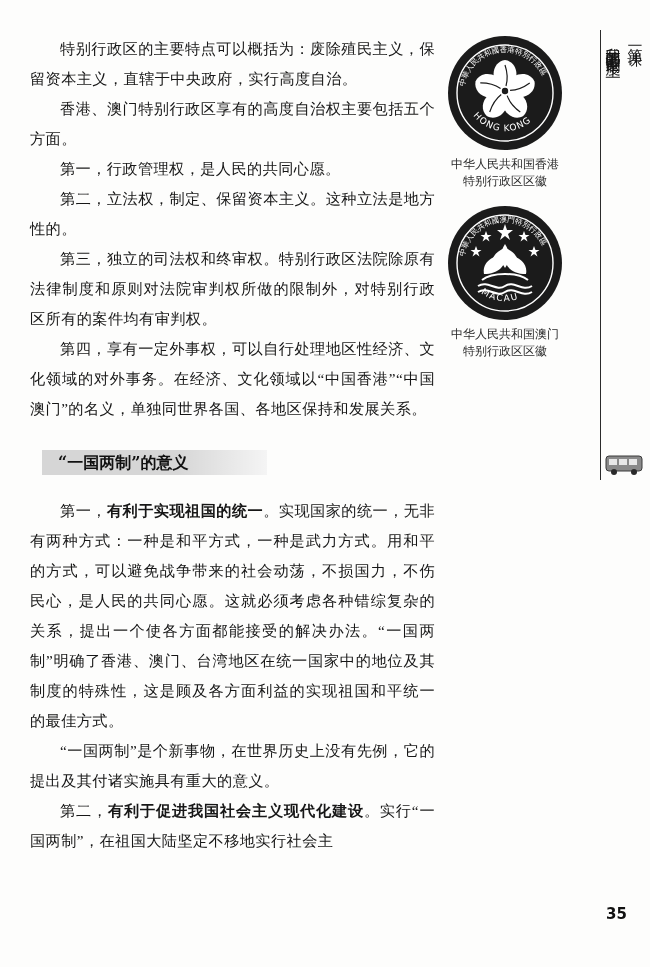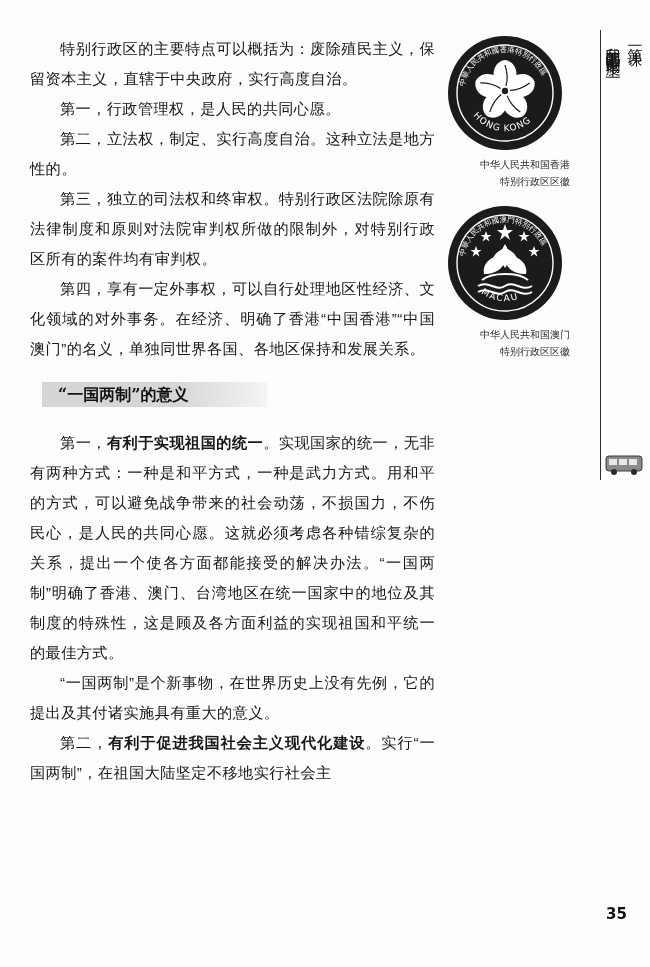--- a/index.html
+++ b/index.html
@@ -22,37 +22,37 @@
   }
 
   
   .textcol {
     position: absolute;
     left: 30px;
     top: 34px;
     width: 405px;
   }
   .para {
-    font-family: Liberation Sans, sans-serif;
+    font-family: Liberation Serif, serif;
     font-size: 15.2px;
     line-height: 30px;
     letter-spacing: 0.4px;
     text-align: justify;
     margin: 0 0 0 0;
     color: #171717;
   }
   .indent {
     text-indent: 30px;
   }
   .b { font-weight: bold; }
 
   
   .section-head {
     position: relative;
-    margin-top: 16px;
+    margin-top: 24px;
     margin-bottom: 18px;
     height: 30px;
   }
   .section-head .band {
     position: absolute;
     left: 12px;
     top: 2px;
     width: 225px;
     height: 25px;
     background: #d6d6d6;
@@ -79,25 +79,25 @@
   .figcol {
     position: absolute;
     left: 440px;
     top: 34px;
     width: 130px;
     text-align: center;
   }
   .figure { margin-bottom: 6px; }
   .figcaption {
     font-family: "DejaVu Serif", "Liberation Serif", serif;
-    font-size: 10px;
+    font-size: 12px;
     line-height: 17px;
     color: #2a2a2a;
     margin-top: 4px;
-    text-align: right;
+    text-align: center;
   }
 
   
   .emblem {
     width: 118px;
     height: 118px;
     margin: 0 auto;
     position: relative;
   }
   .emblem svg { display: block; }
@@ -148,24 +148,25 @@
     color: #111;
   }
 </style>
 </head>
 <body>
 
 <div class="page">
 
   <div class="textcol">
     <p class="para indent">特别行政区的主要特点可以概括为：废除殖民主义，保留资本主义，直辖于中央政府，实行高度自治。</p>
+    <p class="para indent">香港、澳门特别行政区享有的高度自治权主要包括五个方面。</p>
     <p class="para indent">第一，行政管理权，是人民的共同心愿。</p>
-    <p class="para indent">第二，立法权，制定、实行高度自治。这种立法是地方性的。</p>
+    <p class="para indent">第二，立法权，制定、保留资本主义。这种立法是地方性的。</p>
     <p class="para indent">第三，独立的司法权和终审权。特别行政区法院除原有法律制度和原则对法院审判权所做的限制外，对特别行政区所有的案件均有审判权。</p>
-    <p class="para indent">第四，享有一定外事权，可以自行处理地区性经济、文化领域的对外事务。在经济、明确了香港“中国香港”“中国澳门”的名义，单独同世界各国、各地区保持和发展关系。</p>
+    <p class="para indent">第四，享有一定外事权，可以自行处理地区性经济、文化领域的对外事务。在经济、文化领域以“中国香港”“中国澳门”的名义，单独同世界各国、各地区保持和发展关系。</p>
 
     <div class="section-head">
       <div class="band"></div>
       <div class="txt">“一国两制”的意义</div>
     </div>
 
     <p class="para indent">
       <span>第一，<b class="b">有利于实现祖国的统一</b>。实现国家的统一，无非有两种方式：一种是和平方式，一种是武力方式。用和平的方式，可以避免战争带来的社会动荡，不损国力，不伤民心，是人民的共同心愿。这就必须考虑各种错综复杂的关系，提出一个使各方面都能接受的解决办法。“一国两制”明确了香港、澳门、台湾地区在统一国家中的地位及其制度的特殊性，这是顾及各方面利益的实现祖国和平统一的最佳方式。</span>
     </p>
     <p class="para indent">“一国两制”是个新事物，在世界历史上没有先例，它的提出及其付诸实施具有重大的意义。</p>

